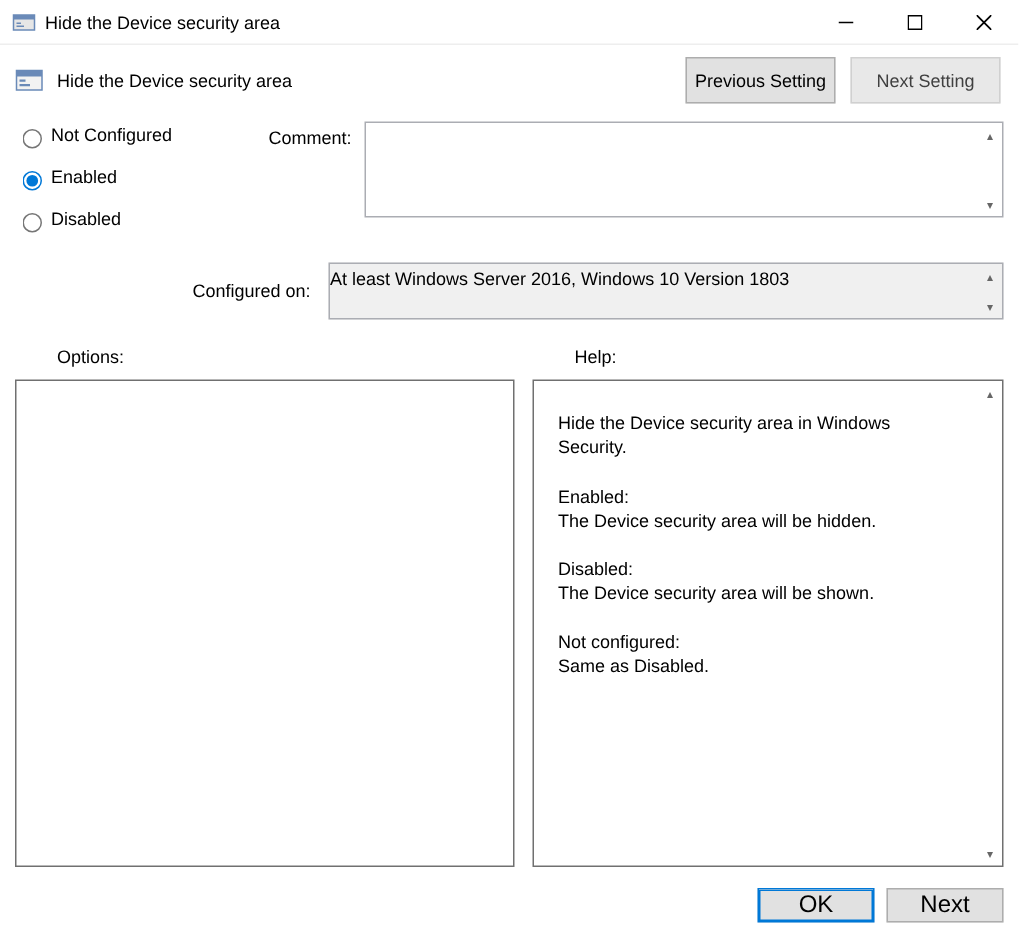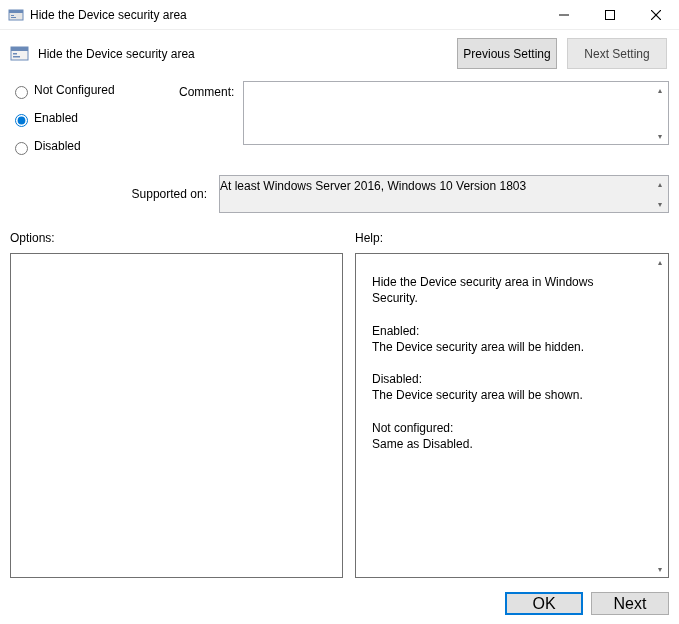--- a/index.html
+++ b/index.html
@@ -150,20 +150,21 @@
     display: flex;
     align-items: flex-start;
   }
   .supported-box .txt {
     padding: 3px 0;
     flex: 1;
   }
   .section-labels {
     display: flex;
     padding: 12px 10px 4px 10px;
+    margin-left: 28px;
   }
   .section-labels .left-lbl { width: 345px; }
   .panels {
     display: flex;
     padding: 4px 10px 6px 10px;
     gap: 12px;
   }
   .panel {
     border: 1px solid #707070;
     background: #fff;
@@ -278,21 +279,21 @@
       <textarea style=""></textarea>
       <div class="faux-scroll">
         <span class="arrow">▴</span>
         <span class="arrow">▾</span>
       </div>
     </div>
   </div>
 </div>
 
 <div class="supported-row">
-  <div class="lbl">Supported on:</div>
+  <div class="lbl">Configured on:</div>
   <div class="supported-box">
     <div class="txt">At least Windows Server 2016, Windows 10 Version 1803</div>
     <div class="faux-scroll">
       <span class="arrow">▴</span>
       <span class="arrow">▾</span>
     </div>
   </div>
 </div>
 
 <div class="section-labels">

